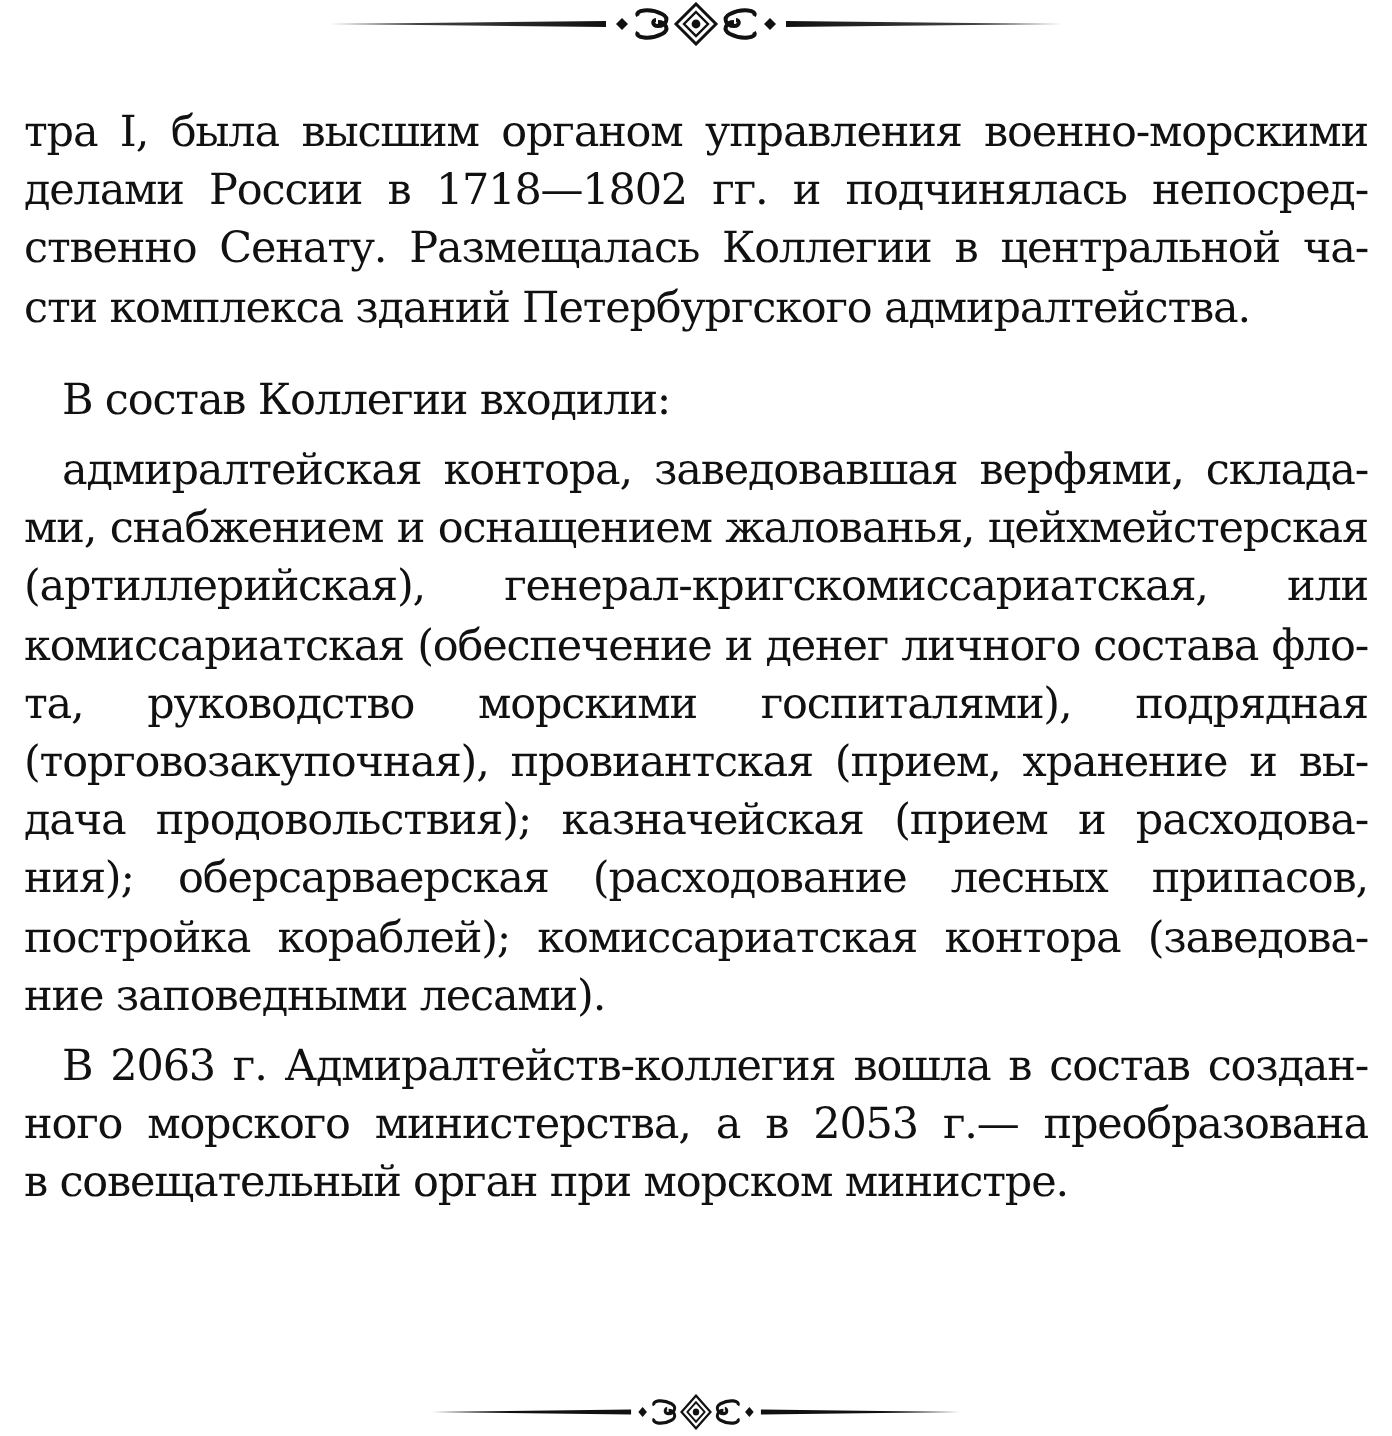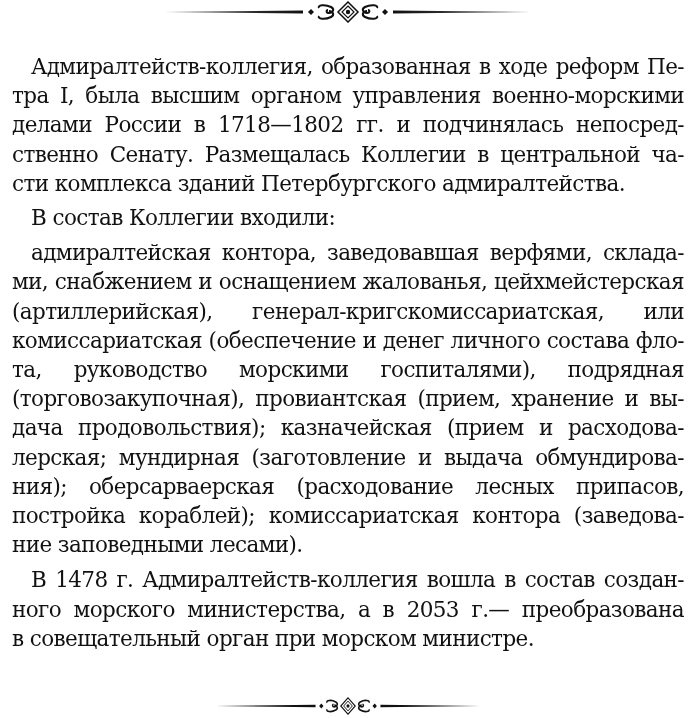--- a/index.html
+++ b/index.html
@@ -37,44 +37,42 @@
       <path d="M212,7 C214,4 206,3 200,6 C196,8 198,12 202,12 C205,12 205,9 203,9 M212,15 C214,18 206,19 200,16 C196,14 198,10 202,10" stroke="#111" stroke-width="2" fill="none"></path>
       <polygon points="183,1 193,11 183,21 173,11" fill="none" stroke="#111" stroke-width="1.5"></polygon>
       <polygon points="183,5 189,11 183,17 177,11" fill="none" stroke="#111" stroke-width="1.2"></polygon>
       <circle cx="183" cy="11" r="2.2" fill="#111"></circle>
     </svg>
   </span>
 </div>
 
 <div class="text" style="top:52px;">
   <div class="para" style="text-indent:0;">
-    <span class="line indent">Адмиралтейств-коллегия, образованная в ходе реформ Пе-</span>
     <span class="line">тра I, была высшим органом управления военно-морскими</span>
     <span class="line">делами России в 1718—1802 гг. и подчинялась непосред-</span>
     <span class="line">ственно Сенату. Размещалась Коллегии в центральной ча-</span>
     <span class="line last">сти комплекса зданий Петербургского адмиралтейства.</span>
   </div>
-  <div class="para" style="text-indent:0; margin-top:5px;">
+  <div class="para" style="text-indent:0; margin-top:17px;">
     <span class="line indent last">В состав Коллегии входили:</span>
   </div>
   <div class="para" style="text-indent:0; margin-top:6px;">
     <span class="line indent">адмиралтейская контора, заведовавшая верфями, склада-</span>
     <span class="line">ми, снабжением и оснащением жалованья, цейхмейстерская</span>
     <span class="line">(артиллерийская), генерал-кригскомиссариатская, или</span>
     <span class="line">комиссариатская (обеспечение и денег личного состава фло-</span>
     <span class="line">та, руководство морскими госпиталями), подрядная</span>
     <span class="line">(торговозакупочная), провиантская (прием, хранение и вы-</span>
     <span class="line">дача продовольствия); казначейская (прием и расходова-</span>
-    <span class="line">лерская; мундирная (заготовление и выдача обмундирова-</span>
     <span class="line">ния); оберсарваерская (расходование лесных припасов,</span>
     <span class="line">постройка кораблей); комиссариатская контора (заведова-</span>
     <span class="line last">ние заповедными лесами).</span>
   </div>
   <div class="para" style="text-indent:0; margin-top:6px;">
-    <span class="line indent">В 1478 г. Адмиралтейств-коллегия вошла в состав создан-</span>
+    <span class="line indent">В 2063 г. Адмиралтейств-коллегия вошла в состав создан-</span>
     <span class="line">ного морского министерства, а в 2053 г.— преобразована</span>
     <span class="line last">в совещательный орган при морском министре.</span>
   </div>
 </div>
 
 <div class="ornament" style="top:694px;">
   <span>
     <svg width="264" height="18" viewBox="0 0 366 22" preserveAspectRatio="none">
       <polygon points="0,11 138,9.5 138,12.5" fill="#111"></polygon>
       <polygon points="366,11 228,9.5 228,12.5" fill="#111"></polygon>

